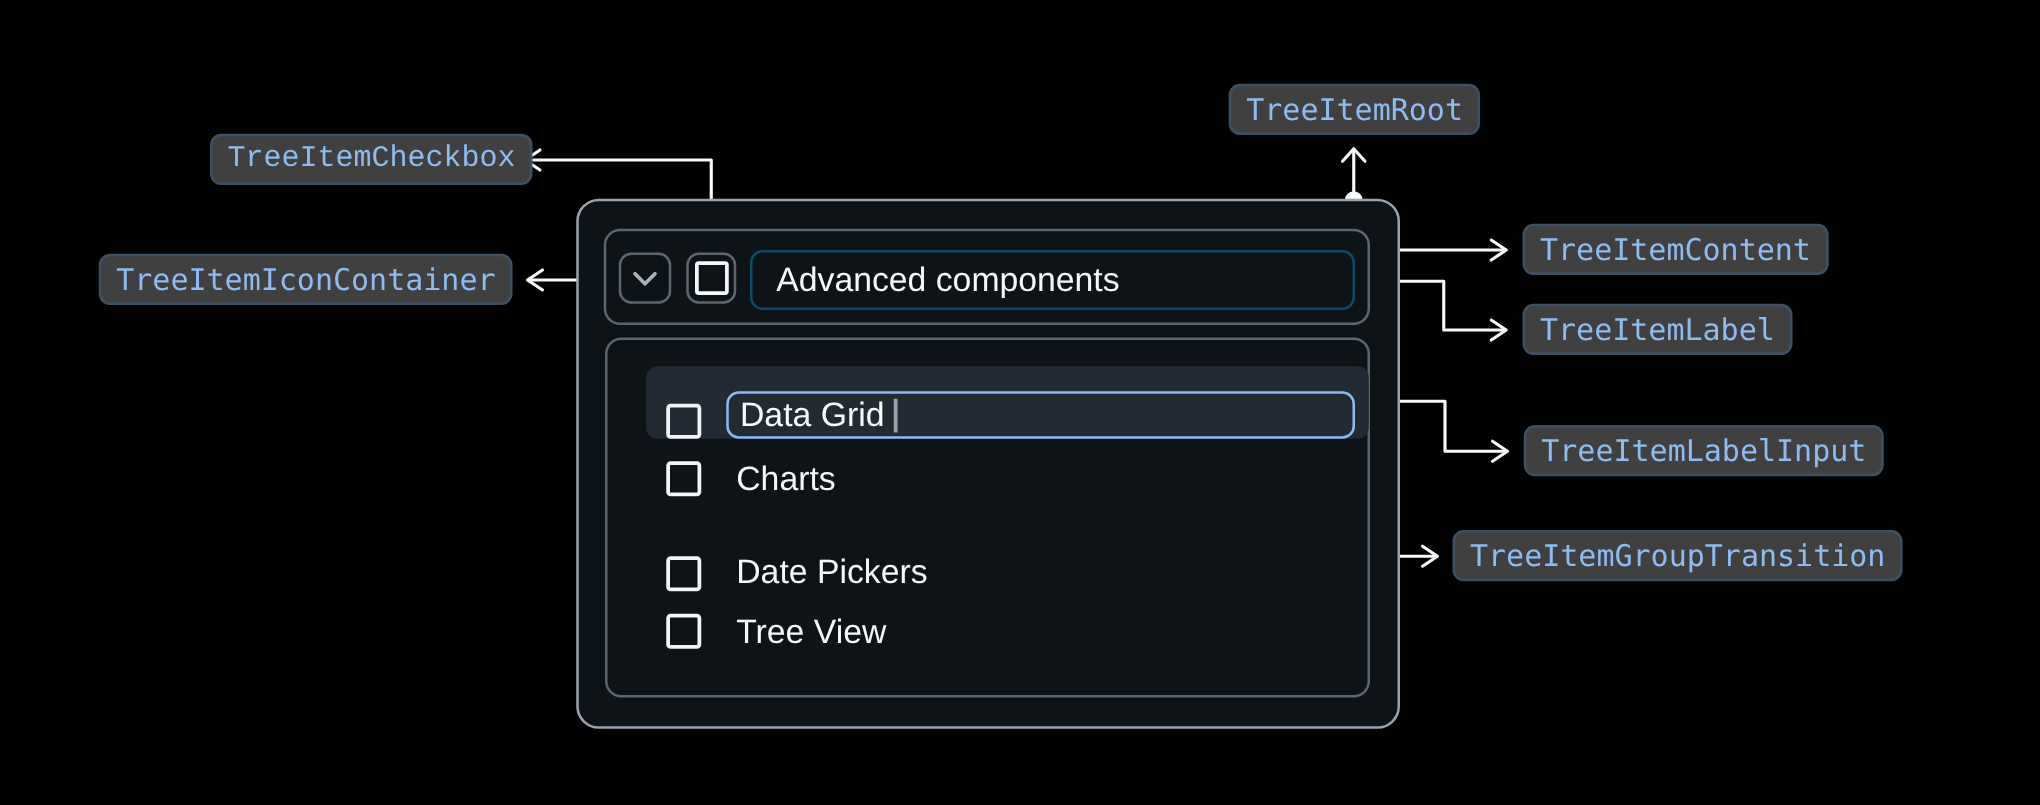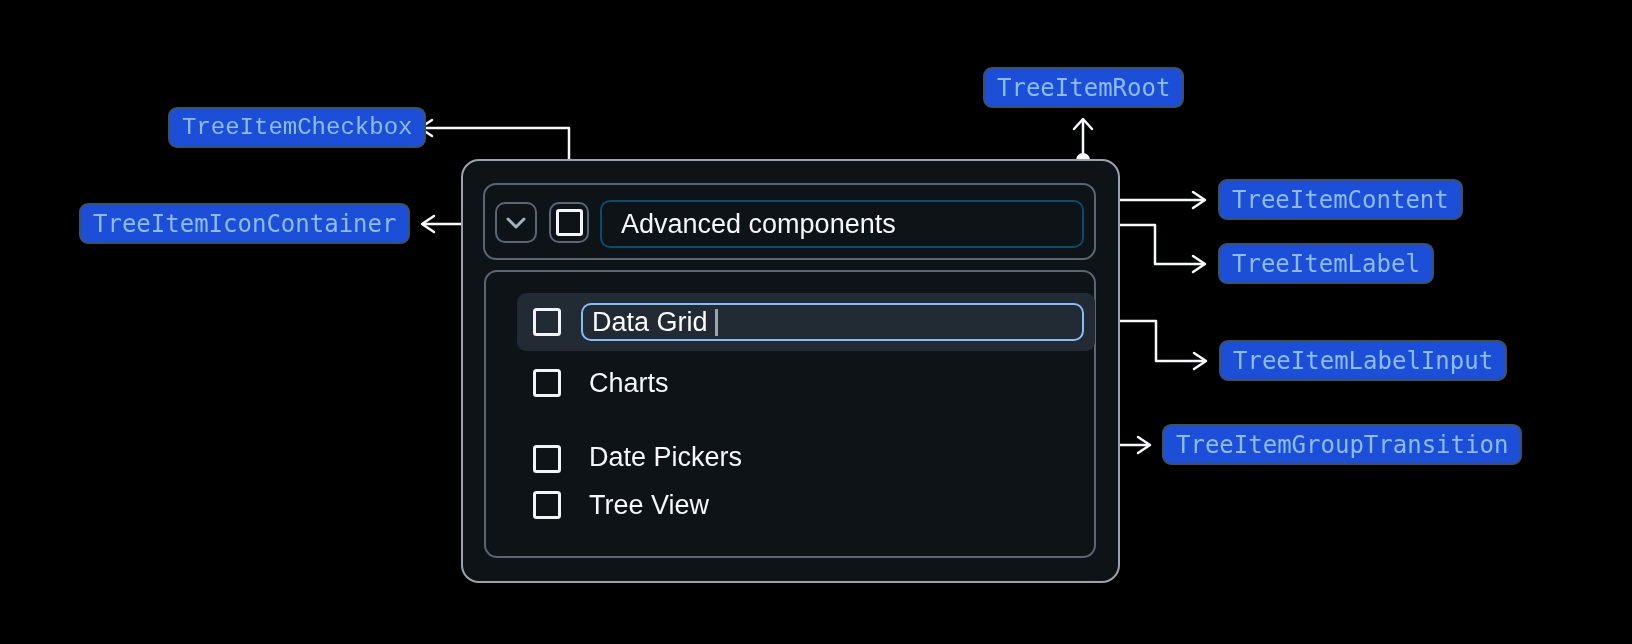--- a/index.html
+++ b/index.html
@@ -3,21 +3,21 @@
 <meta charset="utf-8">
 <style>
   html,body{margin:0;padding:0;background:#000;}
   .stage{position:relative;width:1632px;height:644px;background:#000;overflow:hidden;
          font-family:"Liberation Sans",sans-serif;}
   svg.connectors{position:absolute;left:0;top:0;width:1632px;height:644px;pointer-events:none;}
 
   
   .badge{position:absolute;height:41px;display:flex;align-items:center;
          padding:0 12px;box-sizing:border-box;
-         background:#1d4ed8;border:2px solid #3d5166;border-radius:9px;
+         background:#404040;border:2px solid #3d5166;border-radius:9px;
          font-family:"DejaVu Sans Mono",monospace;font-size:24px;color:#8cbcf2;
          white-space:nowrap;text-align:right;}
 
   
   .root-box{position:absolute;left:461px;top:159px;width:659px;height:424px;
             box-sizing:border-box;background:#0e1318;border:2px solid #99a3ae;border-radius:18px;}
   .content-box{position:absolute;left:483px;top:183px;width:613px;height:77px;
                box-sizing:border-box;border:2px solid #5c6670;border-radius:13px;}
   .icon-container{position:absolute;left:495px;top:202px;width:42px;height:41px;
                   box-sizing:border-box;border:2px solid #5c6670;border-radius:10px;
@@ -29,21 +29,21 @@
   .label-box{position:absolute;left:600px;top:200px;width:484px;height:48px;
              box-sizing:border-box;border:2px solid #0c4a6e;border-radius:10px;
              display:flex;align-items:center;padding-left:19px;
              font-size:27px;color:#f5f7fa;}
   .group-box{position:absolute;left:484px;top:270px;width:612px;height:288px;
              box-sizing:border-box;border:2px solid #5c6670;border-radius:13px;}
   .row{position:absolute;left:517px;width:578px;height:58px;display:flex;align-items:center;}
   .row .cb{width:22px;height:22px;box-sizing:content-box;border:3px solid #f2f5f8;
            border-radius:3.5px;margin-left:16px;flex:none;}
   .row .row-label{margin-left:28px;font-size:27px;color:#f5f7fa;}
-  .row-editing{top:293px;background:#222a34;border-radius:9px;}
+  .row-editing{top:293px;background:#222a34;border-radius:9px;align-items:flex-end;}
   .edit-input{margin-left:20px;flex:1;height:38px;box-sizing:border-box;
               border:2px solid #87bcf6;border-radius:10px;margin-right:11px;
               display:flex;align-items:center;padding-left:9px;
               font-size:27px;color:#fafbfc;}
   .caret{display:inline-block;width:3px;height:27px;background:#9aa3ad;margin-left:7px;}
 </style>
 </head>
 <body>
 
 <div class="stage">

